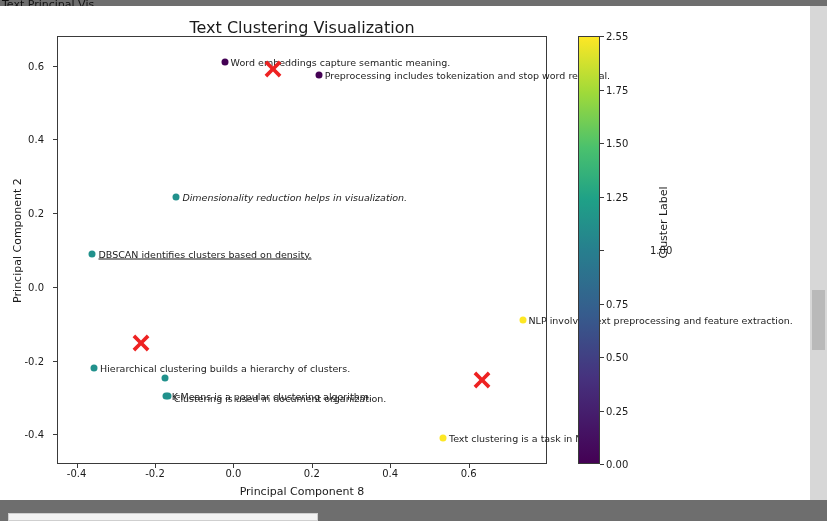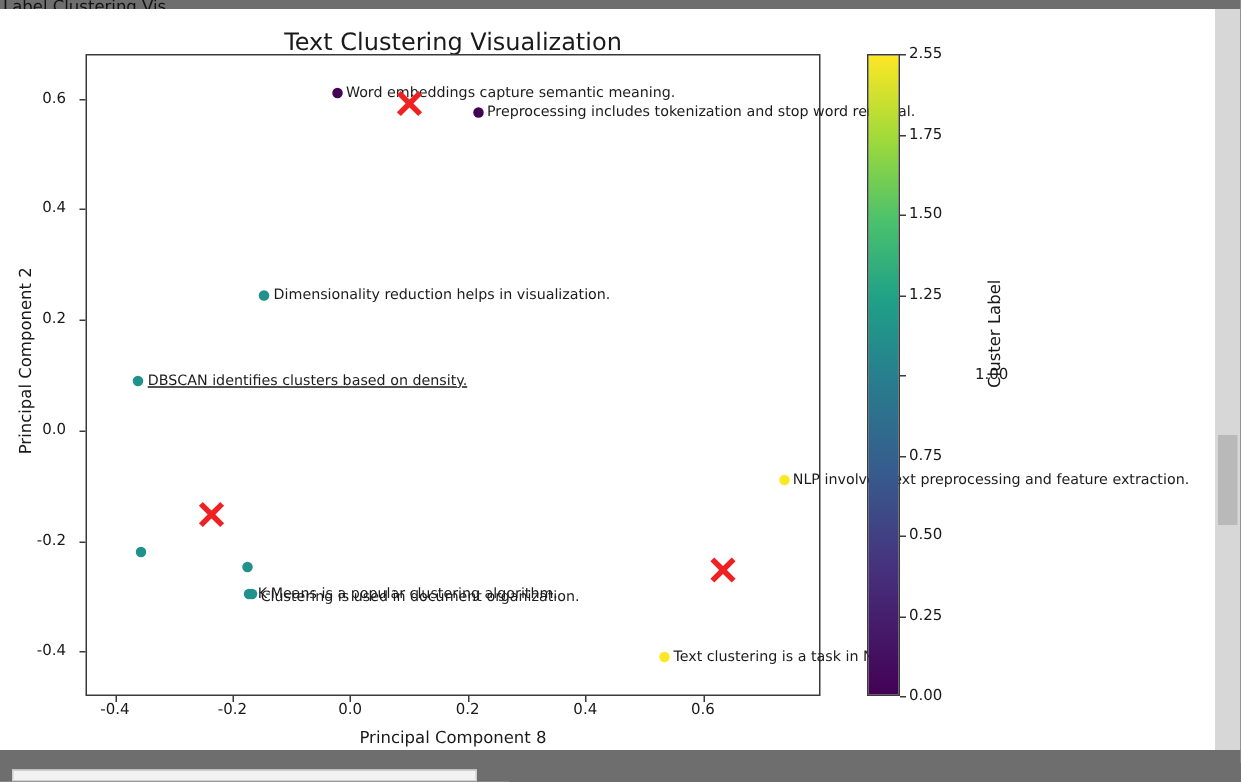--- a/index.html
+++ b/index.html
@@ -210,38 +210,39 @@
     color: #1a1a1a;
     transform: rotate(-90deg);
     transform-origin: center;
   }
 </style>
 </head>
 <body>
 
 <div id="root">
 
-  <div class="window-title-strip">Label Clustering Vis...</div>
+  <div class="window-title-strip">Text Principal Vis...</div>
 
   <div class="figure">
 
     <div class="chart-title">Text Clustering Visualization</div>
 
     <div class="plot-area" id="plot-area">
         <div class="point" style="left: 166.6px; top: 25.0897px; background: rgb(68, 1, 84);"></div>
         <div class="pt-label" style="left: 172.6px; top: 25.0897px;">Word embeddings capture semantic meaning.</div>
         <div class="point" style="left: 260.68px; top: 37.6345px; background: rgb(68, 1, 84);"></div>
         <div class="pt-label" style="left: 266.68px; top: 37.6345px;">Preprocessing includes tokenization and stop word removal.</div>
         <div class="point" style="left: 118.384px; top: 159.762px; background: rgb(33, 145, 140);"></div>
-        <div class="pt-label" style="left: 124.384px; top: 159.762px;">Dimensionality reduction helps in visualization.</div>
+        <div class="pt-label" style="left: 124.384px; top: 159.762px; font-style: italic;">Dimensionality reduction helps in visualization.</div>
         <div class="point" style="left: 34.496px; top: 216.583px; background: rgb(33, 145, 140);"></div>
         <div class="pt-label" style="left: 40.496px; top: 216.583px; text-decoration: underline;">DBSCAN identifies clusters based on density.</div>
         <div class="point" style="left: 464.52px; top: 282.997px; background: rgb(253, 231, 37);"></div>
         <div class="pt-label" style="left: 470.52px; top: 282.997px;">NLP involves text preprocessing and feature extraction.</div>
         <div class="point" style="left: 36.064px; top: 330.593px; background: rgb(33, 145, 140);"></div>
+        <div class="pt-label" style="left: 42.064px; top: 330.593px;">Hierarchical clustering builds a hierarchy of clusters.</div>
         <div class="point" style="left: 106.624px; top: 341.293px; background: rgb(33, 145, 140);"></div>
         <div class="point" style="left: 107.8px; top: 358.634px; background: rgb(33, 145, 140);"></div>
         <div class="pt-label" style="left: 113.8px; top: 358.634px;">K-Means is a popular clustering algorithm.</div>
         <div class="point" style="left: 109.76px; top: 358.634px; background: rgb(33, 145, 140);"></div>
         <div class="pt-label" style="left: 115.76px; top: 361px;">Clustering is used in document organization.</div>
         <div class="point" style="left: 384.944px; top: 401.434px; background: rgb(253, 231, 37);"></div>
         <div class="pt-label" style="left: 390.944px; top: 401.434px;">Text clustering is a task in NLP.</div>
         <div class="centroid" style="left: 214.816px; top: 32.469px;">
           <svg width="18" height="18" viewBox="0 0 18 18">
             <path d="M3.2 0.6 L9 6.4 L14.8 0.6 L17.4 3.2 L11.6 9 L17.4 14.8 L14.8 17.4 L9 11.6 L3.2 17.4 L0.6 14.8 L6.4 9 L0.6 3.2 Z" fill="#ee2222"></path>

